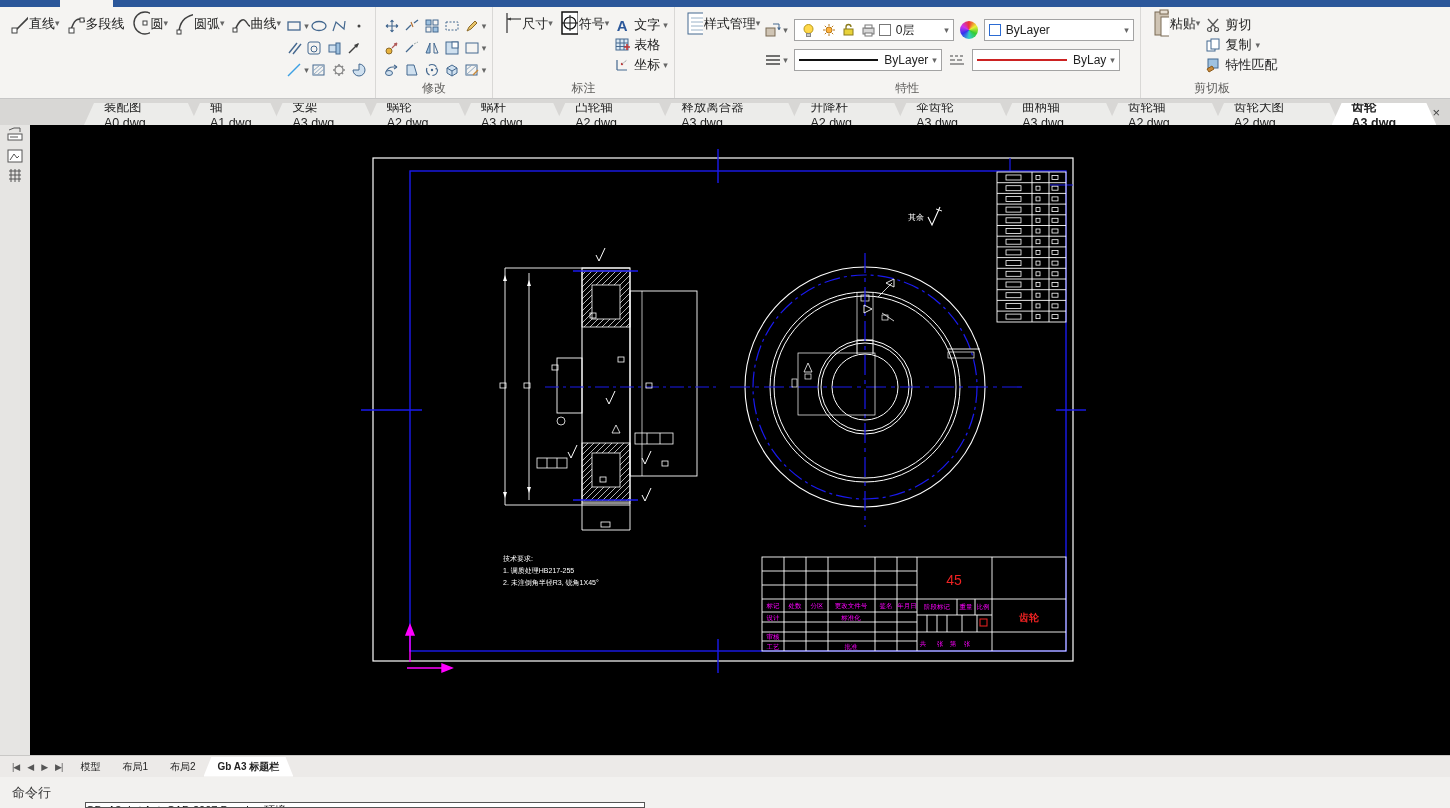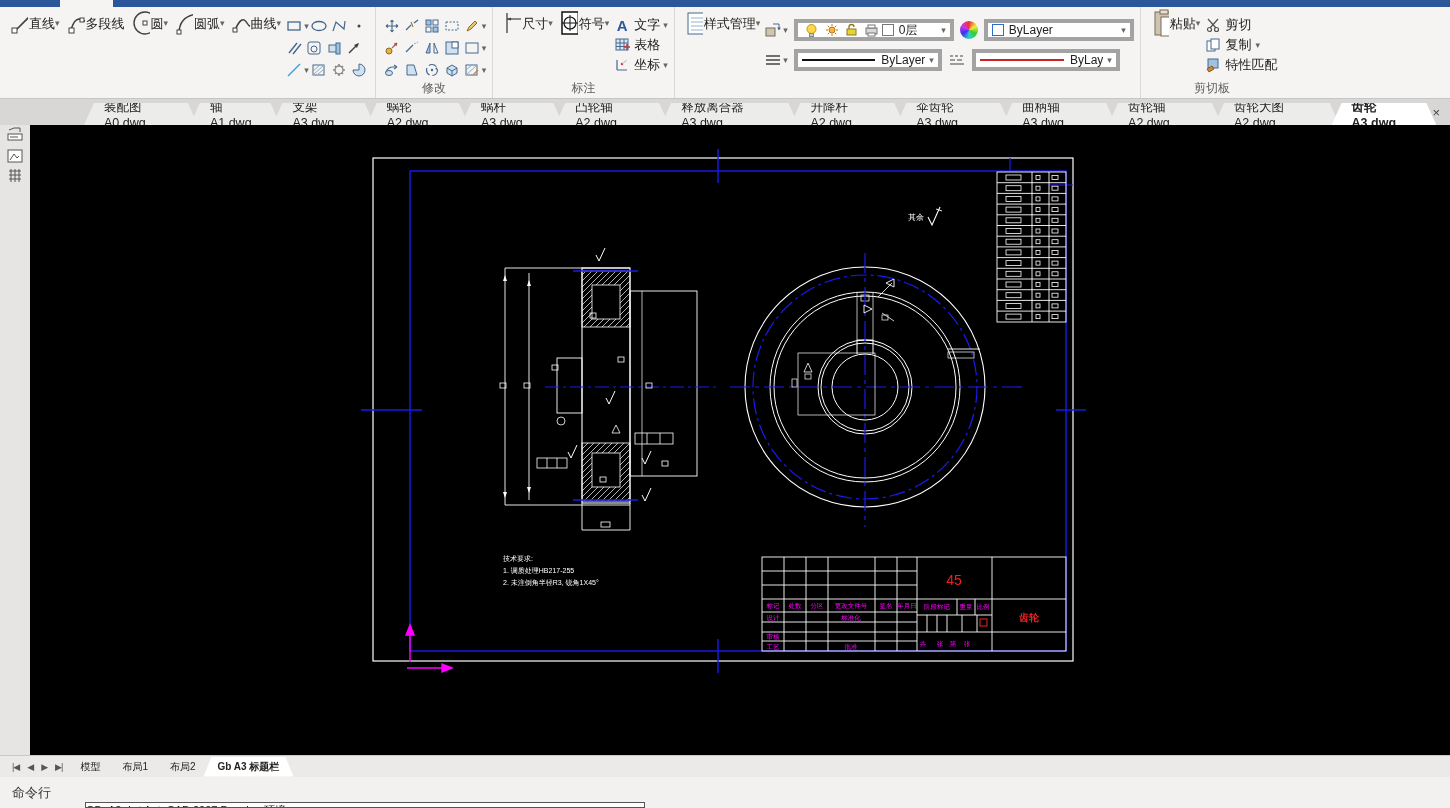--- a/index.html
+++ b/index.html
@@ -22,21 +22,21 @@
   .caret { font-size:9px; color:#666; line-height:8px; }
   .minigrid { display:grid; grid-template-rows:repeat(3,22px); grid-auto-flow:row; align-content:start; margin-top:4px; }
   .mrow { display:flex; align-items:center; height:22px; }
   .mi { width:18px; height:18px; display:flex; align-items:center; justify-content:center; margin:0 1px; }
   .mi svg { display:block; }
   .vlist { display:flex; flex-direction:column; justify-content:flex-start; margin-top:4px; }
   .vitem { display:flex; align-items:center; height:20px; font-size:13px; color:#222; white-space:nowrap; }
   .vitem .mi { margin-right:3px; }
   .propscol { display:flex; flex-direction:column; margin-top:6px; }
   .proprow { display:flex; align-items:center; height:26px; margin-bottom:4px; }
-  .selbox { display:flex; align-items:center; background:#fff; border:4px solid #a3a3a3; height:22px; padding:4px 4px; font-size:12px; color:#222; }
+  .selbox { display:flex; align-items:center; background:#fff; border:1px solid #a3a3a3; height:22px; padding:4px 4px; font-size:12px; color:#222; }
   .selbox .grow { flex:1; }
   .layerbox { width:160px; }
   .bylayerbox { width:150px; }
   .ltbox { width:148px; }
   .swatch { width:12px; height:12px; border:1px solid #2b6bd3; background:#fff; margin-right:5px; }
   .colorwheel { width:18px; height:18px; border-radius:50%;
     background:conic-gradient(#e33,#ee3,#3c3,#3cc,#33e,#c3e,#e33); margin:0 6px; }
   .lineswatch { flex:1; height:0; border-top:2px solid #111; margin-right:6px; }
   .lineswatch.red { border-top-color:#cc2222; }
 
@@ -455,20 +455,21 @@
               <path d="M2 11 H16" stroke="#444"></path>
             </svg>
           </span>
         <div class="selbox ltbox">
           <span class="lineswatch red"></span>
           <span>ByLay</span>
           <span class="caret" style="margin-left:4px;">▾</span>
         </div>
       </div>
     </div>
+    <div class="rgroup-label">特性</div>
   </div>
 
   <div class="rgroup" style="border-right:none;">
     <div class="bigbtn">
       <span class="mi">
           <svg width="30" height="30">
             <rect x="4" y="4" width="18" height="23" fill="#cfc4b4" stroke="#7a6a55"></rect>
             <rect x="9" y="2" width="8" height="4" fill="#e8e0d4" stroke="#7a6a55"></rect>
             <rect x="10" y="9" width="16" height="19" fill="#fff" stroke="#7a6a55"></rect>
           </svg>

